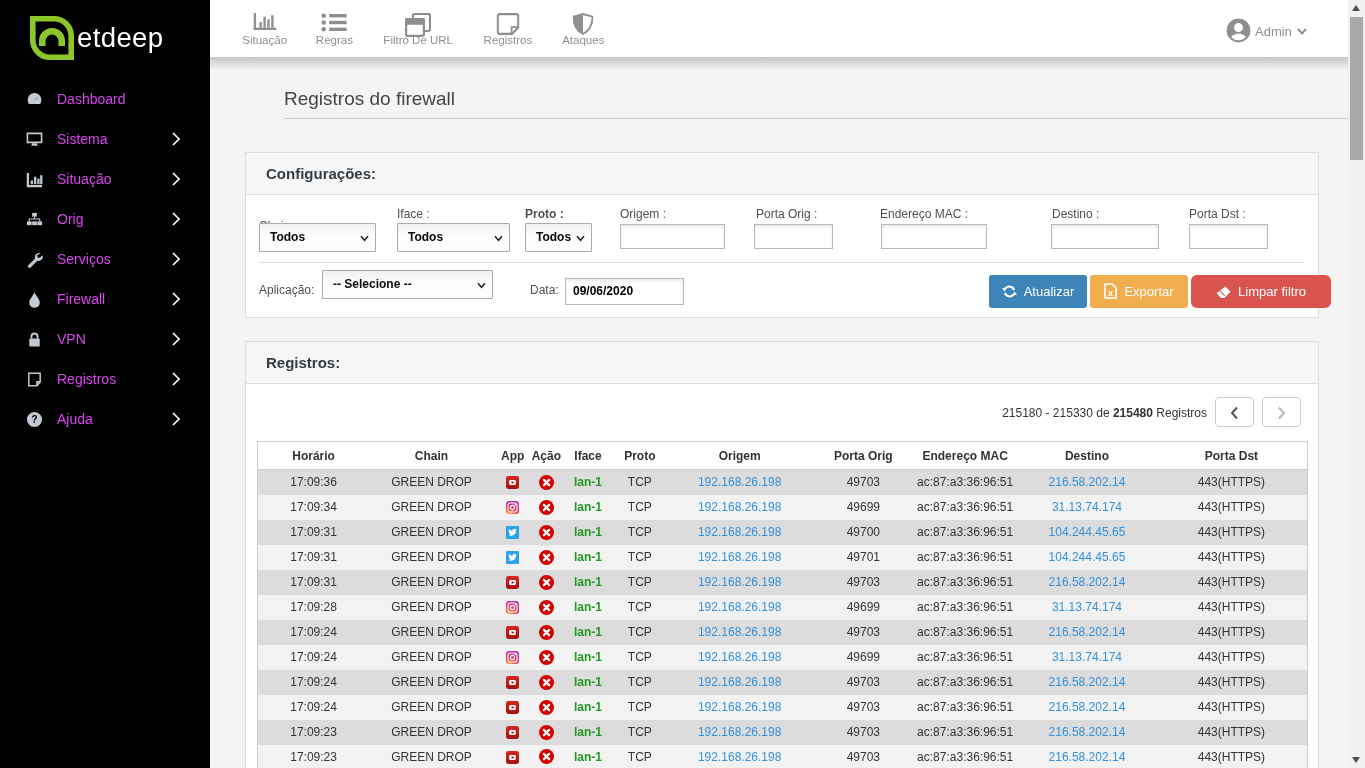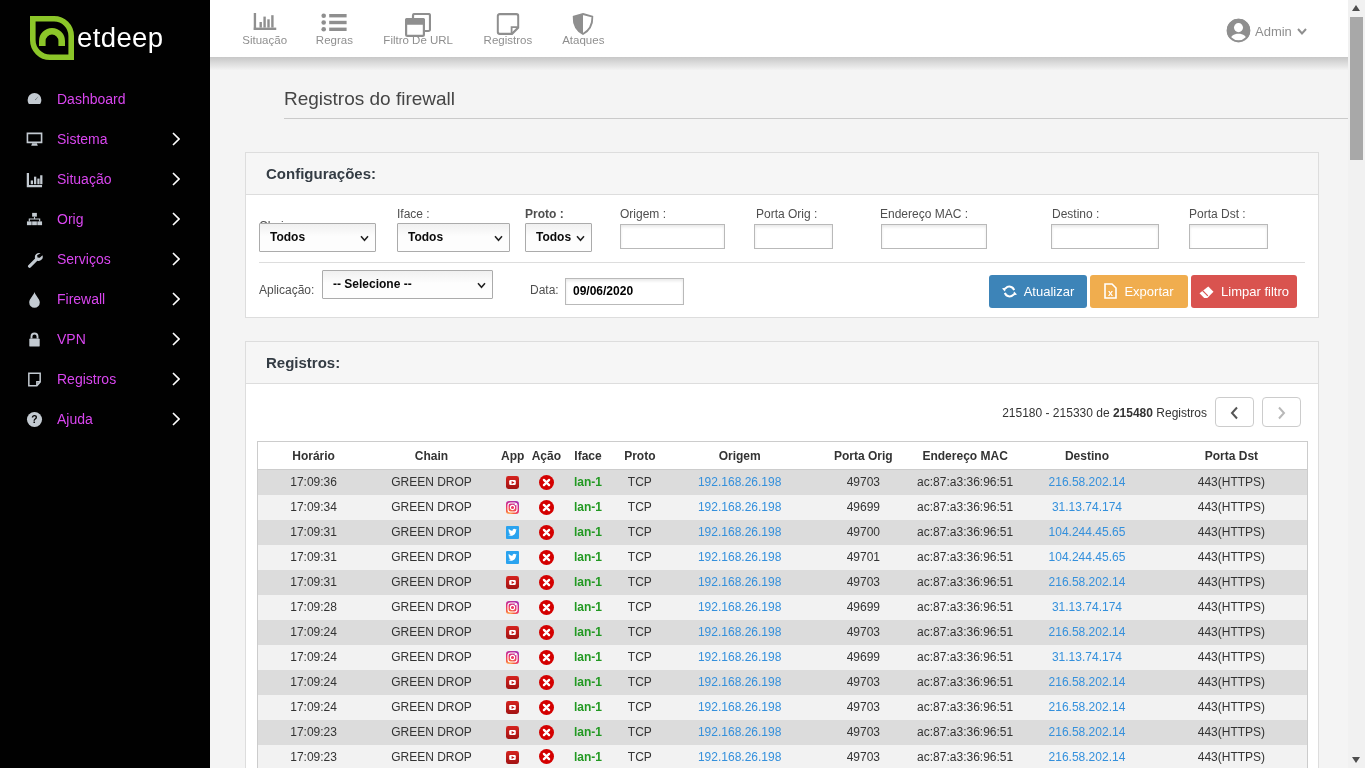--- a/index.html
+++ b/index.html
@@ -38,21 +38,21 @@
   line-height:27px; padding-left:10px; }
 .sel .car { position:absolute; right:6px; top:11px; width:9px; height:7px; }
 .inp { position:absolute; height:25px; border:1px solid #b9b9b9; background:#fff;
   box-shadow:inset 0 2px 3px rgba(0,0,0,0.09); font-size:12px; font-weight:bold; line-height:23px; padding-left:7px; }
 #divider1 { position:absolute; left:13px; right:13px; top:67px; border-top:1px solid #ddd; }
 .btn { position:absolute; top:80px; height:33px; border-radius:3px; color:#fff; font-size:13px;
   text-align:center; }
 .btn svg { vertical-align:-3px; margin-right:7px; }
 #btn-atualizar { left:743px; width:98px; background:#3d84b8; line-height:33px; }
 #btn-exportar { left:844px; width:98px; background:#f0ad4e; line-height:33px; }
-#btn-limpar { left:945px; width:106px; background:#d9534f; line-height:33px; }
+#btn-limpar { left:945px; width:140px; background:#d9534f; line-height:33px;border-radius:6px; }
 #panel2 { top:284px; height:430px; }
 #panel2 .pbody { position:relative; height:386px; }
 #pager-text { position:absolute; top:22px; right:111px; font-size:12px; color:#333; }
 .pgbtn { position:absolute; top:13px; width:39px; height:30px; border:1px solid #ccc; border-radius:4px;
   background:#fff; text-align:center; }
 #pgprev { right:64px; }
 #pgnext { right:17px; }
 
 #tbl { position:absolute; left:11px; top:57px; width:1051px; border-collapse:collapse;
   border:1px solid #ccc; font-size:12px; color:#333; }

